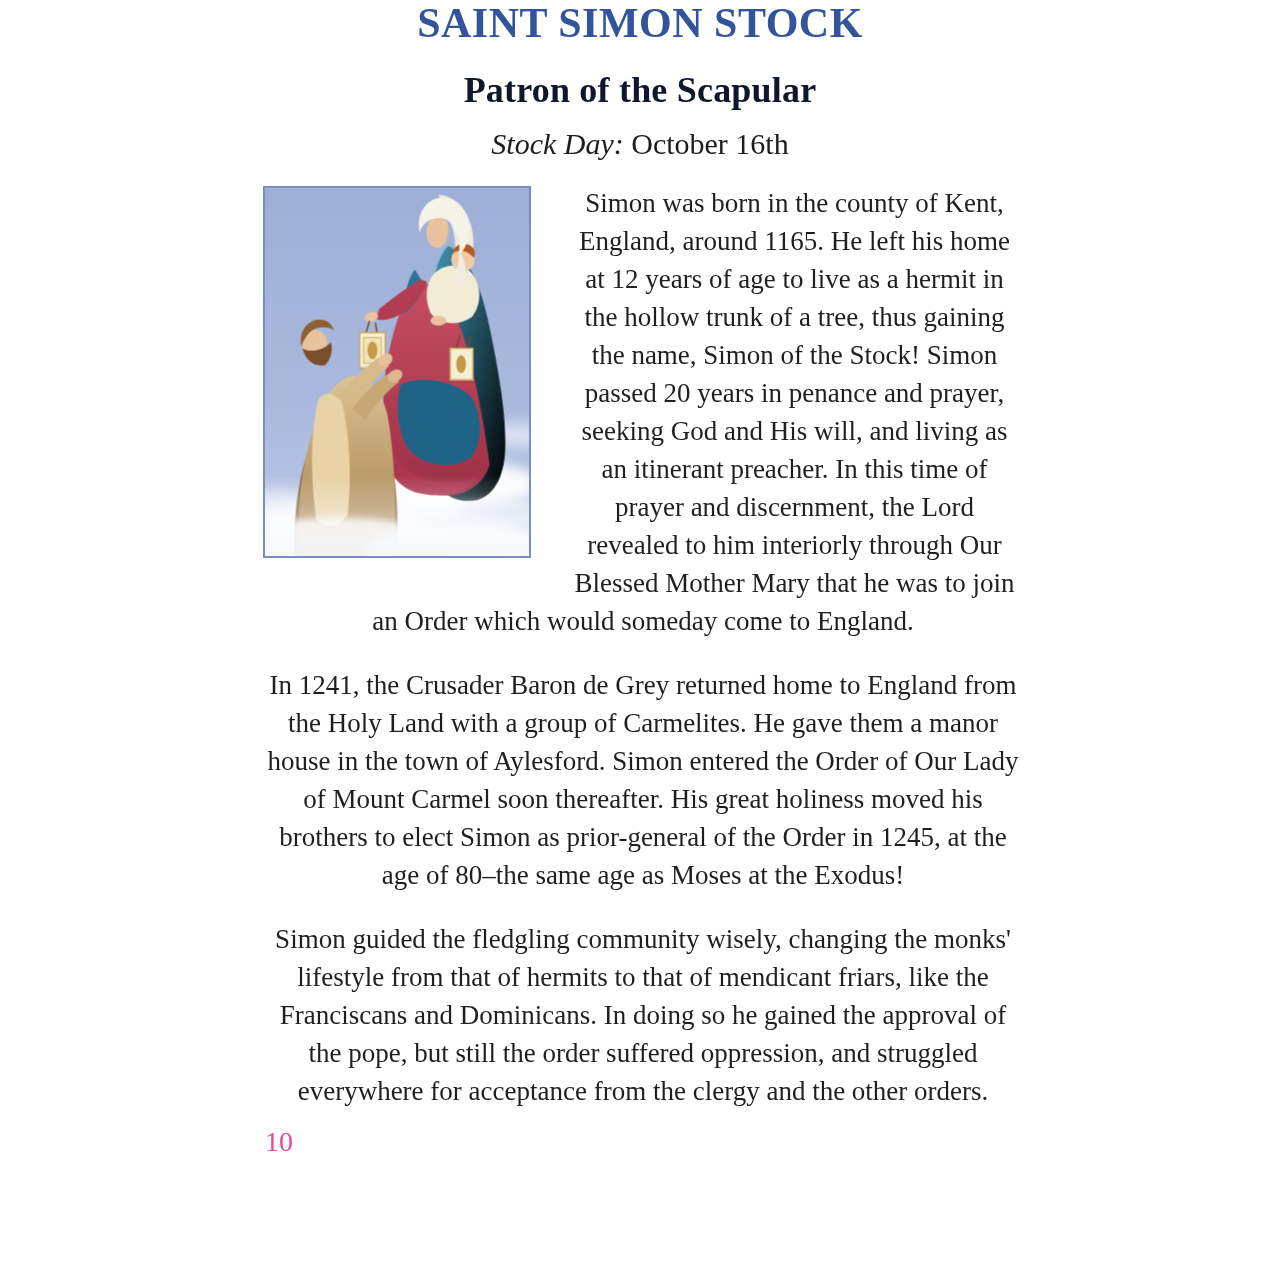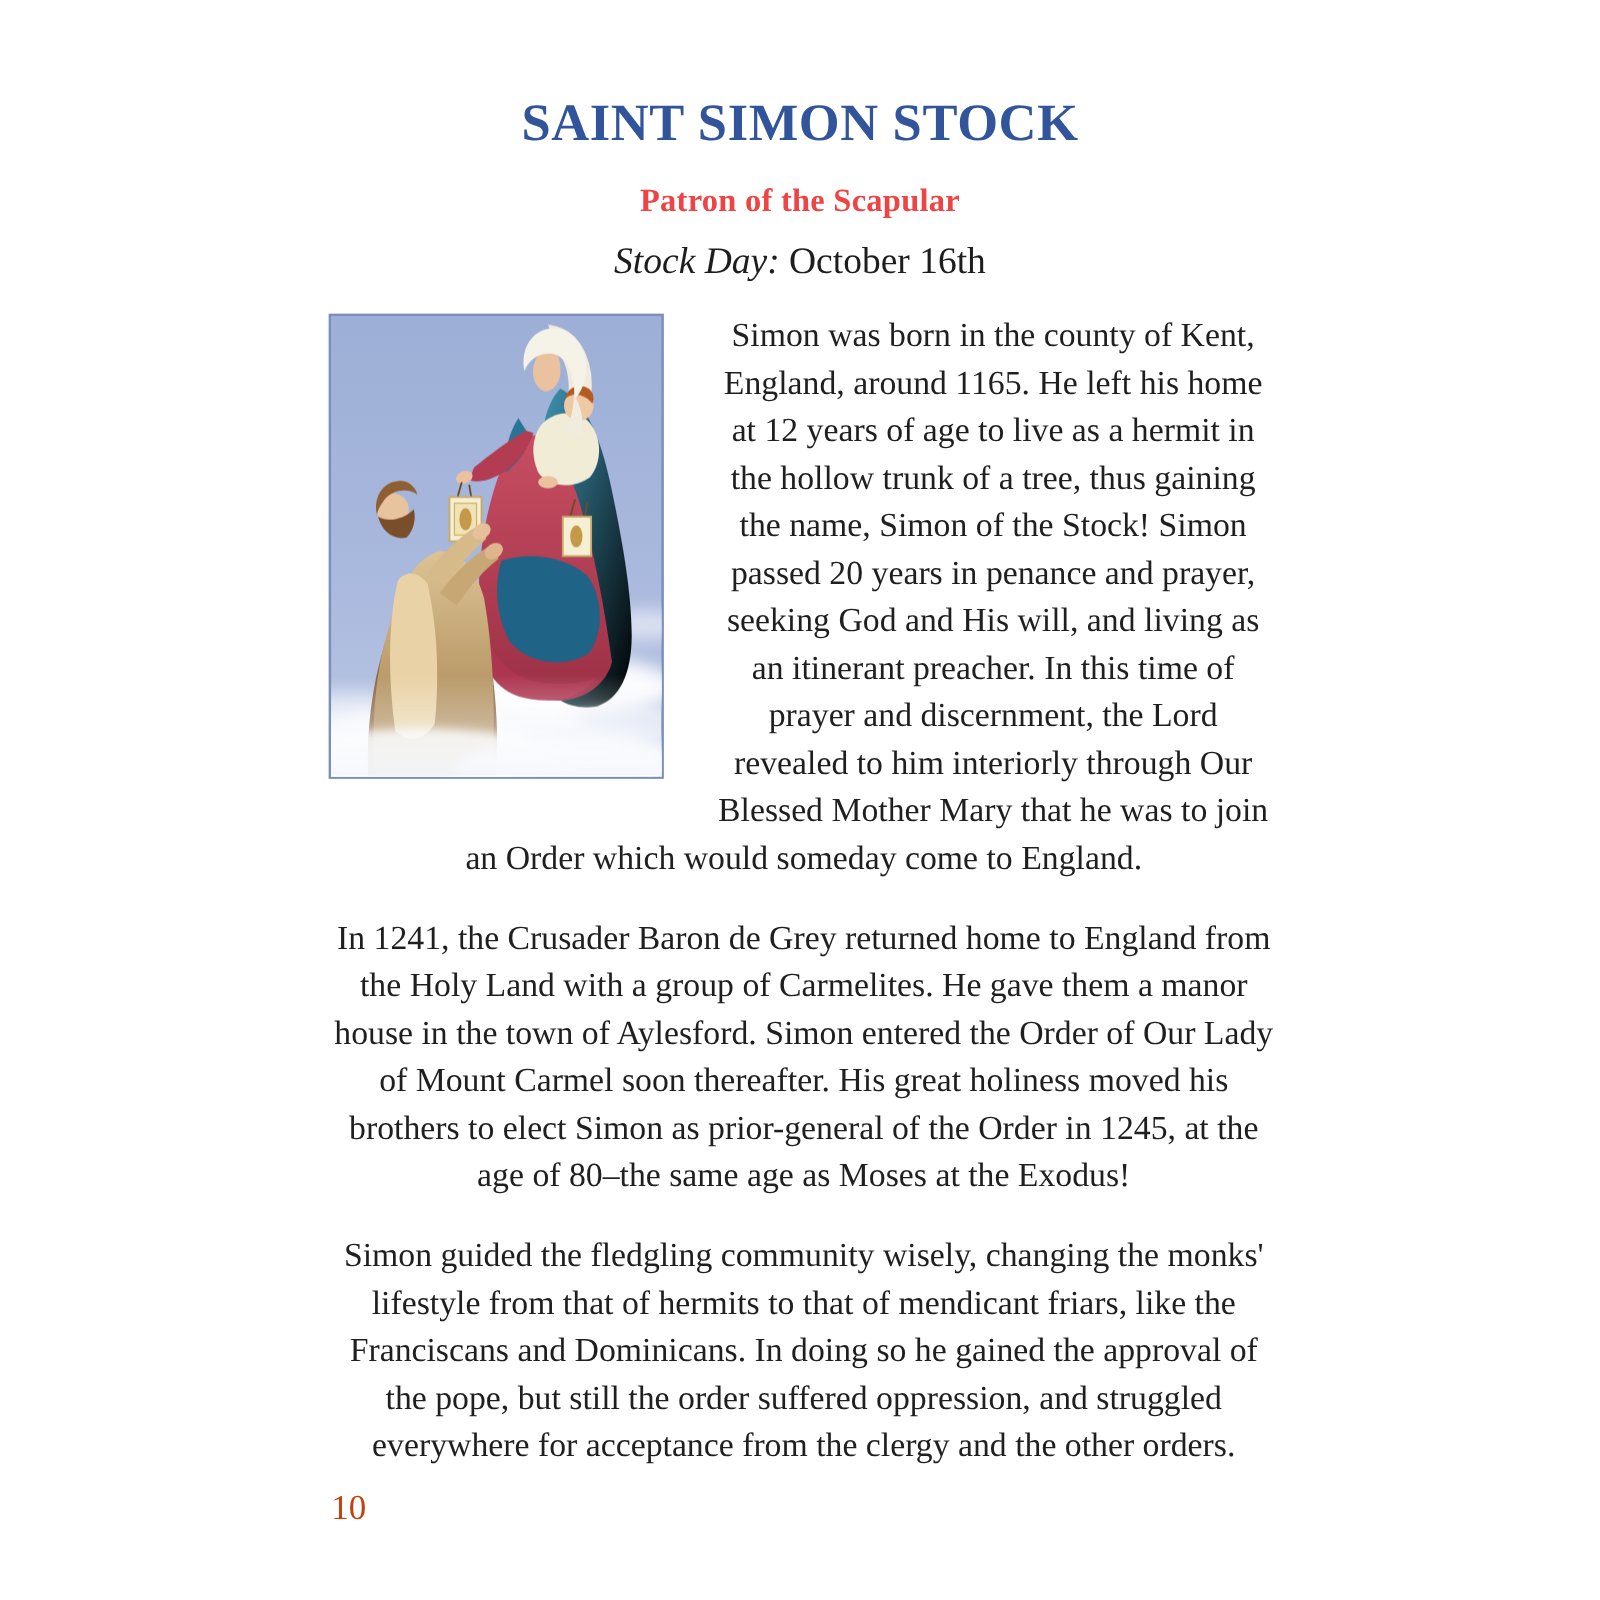--- a/index.html
+++ b/index.html
@@ -4,54 +4,54 @@
 <style>
   html,body{margin:0;padding:0;background:#ffffff;}
   .sheet{
     position:relative;
     width:1280px;height:1280px;
     background:#ffffff;
     overflow:hidden;
     font-family:"Liberation Serif","DejaVu Serif",serif;
     color:#1f1f1f;
   }
-  .header{padding-top:76px;text-align:center;}
+  .header{text-align:center;}
   .title{
     margin:0;
     font-family:"Liberation Serif","DejaVu Serif",serif;
     font-size:42px;font-weight:bold;
     letter-spacing:0.5px;line-height:1.12;
     color:#32549b;
   }
   .subtitle{
     margin:24px 0 0;
-    font-size:26px;font-weight:bold;
+    font-size:36px;font-weight:bold;
     letter-spacing:0.2px;line-height:1.1;
-    color:#ef4444;
+    color:#0f172a;
     text-align:center;
   }
   .feast{margin:15px 0 0;font-size:30px;line-height:1.2;color:#1d1d1d;}
   .feast .label{font-style:italic;}
   .content{
     width:760px;
     margin:22px 0 0 263px;
     font-size:27px;line-height:38px;
     text-align:center;
   }
   .para{margin:0;}
   .para + .para{margin-top:26px;}
   .holy-card{
     float:left;
     width:264px;height:368px;
     border:2px solid #7b8fbc;
     margin:2px 35px 22px 0;
     background:#aab9de;
   }
   .holy-card svg{display:block;width:100%;height:100%;}
-  .footer{margin:14px 0 0 265px;font-size:28px;line-height:36px;color:#c2410c;}
+  .footer{margin:14px 0 0 265px;font-size:28px;line-height:36px;color:#ec4899;}
 </style>
 </head>
 <body>
 
 <div class="sheet">
 
   <div class="header">
     <h1 class="title">SAINT SIMON STOCK</h1>
     <h2 class="subtitle">Patron of the Scapular</h2>
     <div class="feast"><span class="label">Stock Day:</span> <span>October 16th</span></div>

